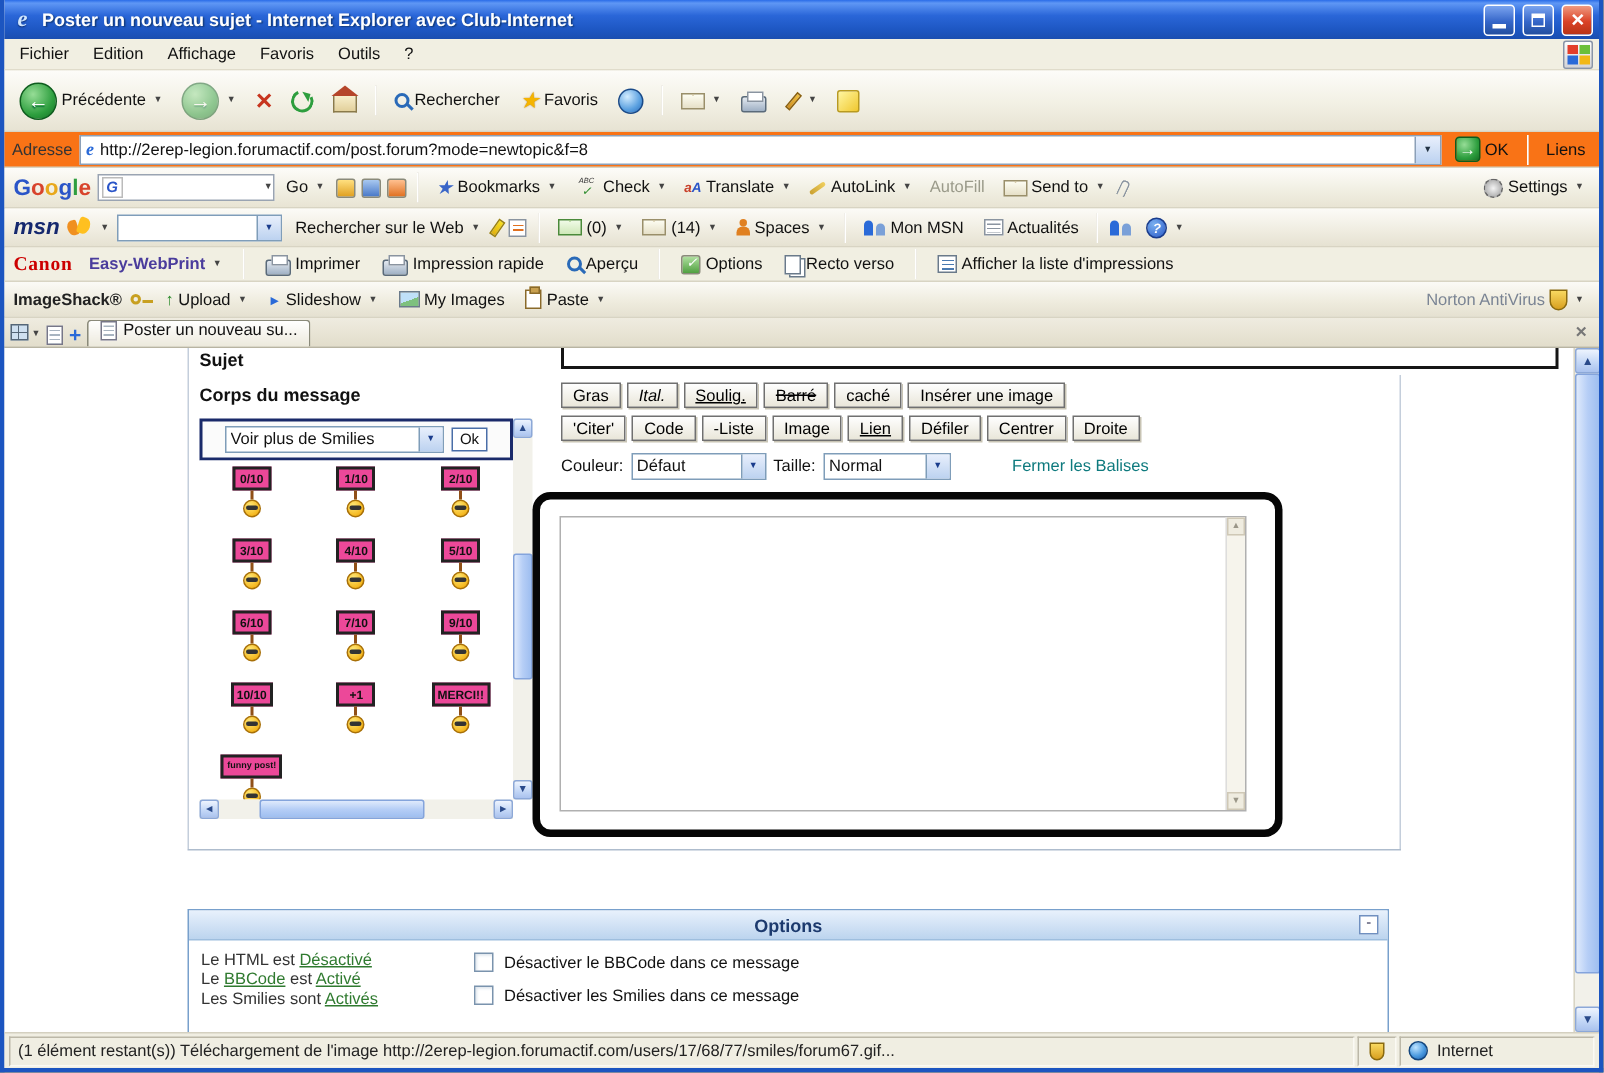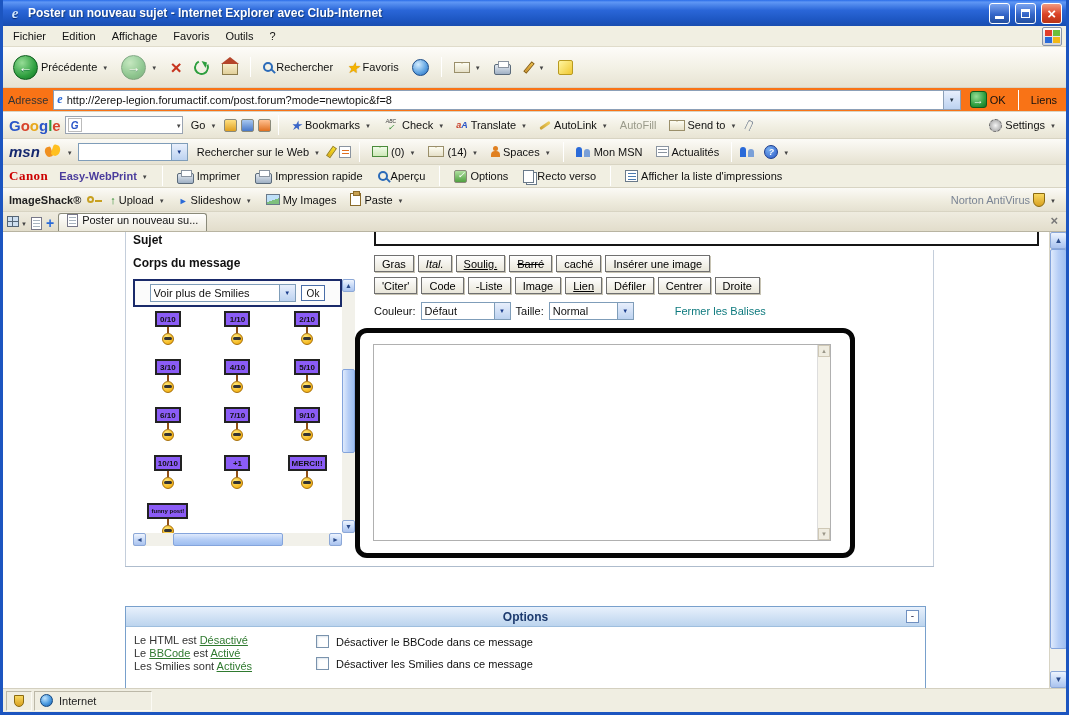--- a/index.html
+++ b/index.html
@@ -152,21 +152,21 @@
 .form-label{font-weight:bold;font-size:12px;color:#111}
 .subject-input{left:371px;top:-8px;width:665px;height:22px;border:2px solid #151515;background:#fff}
 .form-left-border{left:122px;top:0;width:1px;height:334px;background:#c4cedb}
 .form-right-border{left:930px;top:18px;width:1px;height:316px;background:#c4cedb}
 .form-bottom{left:122px;top:334px;width:809px;height:1px;background:#aebccd}
 .smilies-head{left:130px;top:47px;width:209px;height:28px;border:2px solid #1a2a6a;background:#fbfbfb;display:flex;align-items:center;justify-content:center;gap:5px}
 .smilies-head .xsel{width:146px}
 .ok-btn{height:16px;padding:0 5px;border:1px solid #4a6ea8;background:#fff;font-size:10px;display:flex;align-items:center}
 .smilies-grid{left:130px;top:75px;width:209px;height:226px;background:#fff;overflow:hidden;display:grid;grid-template-columns:repeat(3,1fr);align-content:start;row-gap:3px;padding-top:4px}
 .smiley-cell{display:flex;flex-direction:column;align-items:center;width:100%;height:45px}
-.sign{min-width:26px;max-width:46px;height:16px;border:2px solid #222;background:#8b5cf6;display:flex;align-items:center;justify-content:center;
+.sign{min-width:26px;max-width:46px;height:16px;border:2px solid #222;background:#ec4899;display:flex;align-items:center;justify-content:center;
   font-size:8px;font-weight:bold;padding:0 2px;overflow:hidden;white-space:nowrap}
 .pole{width:2px;height:6px;background:#905018}
 .smiley-face{width:12px;height:12px;border-radius:50%;border:1px solid #a87008;background:radial-gradient(circle at 35% 30%,#ffe878,#f5b820 70%,#d89008);position:relative}
 .smiley-face::before{content:"";position:absolute;left:1px;top:3px;width:8px;height:3px;background:#333;border-radius:2px}
 .smiley-cell:nth-of-type(13) .sign{font-size:6px}
 .smiley-cell:nth-of-type(14) .sign{font:italic bold 9px "Liberation Serif",serif}
 .smiley-cell:nth-of-type(15) .sign{font-size:6px;white-space:normal;line-height:1;text-align:center}
 
 .xsb-btn{background:linear-gradient(#eef4fe,#c2d6f6 60%,#aac2ee);border:1px solid #8ca8d8;border-radius:2px;color:#2a4a8a;
   display:flex;align-items:center;justify-content:center;font-size:7px;line-height:1}
@@ -219,21 +219,21 @@
 .page-sb{background:#f2f1ea;border-left:1px solid #d8d4c4}
 .page-sb .up{position:absolute;top:0;left:0;width:17px;height:17px;font-size:8px}
 .page-sb .down{position:absolute;bottom:0;left:0;width:17px;height:17px;font-size:8px}
 .page-sb .thumb{position:absolute;left:0;top:17px;width:17px;height:400px}
 
 .statusbar{height:24px;background:#f0eee2;border-top:1px solid #d4d0c0;display:flex;align-items:center;gap:2px;padding:1px 3px}
 .sb-sec{height:20px;border:1px solid;border-color:#bcb8a8 #fbfaf4 #fbfaf4 #bcb8a8;display:flex;align-items:center;padding:0 5px;
   font-size:11px;color:#222;overflow:hidden;white-space:nowrap}
 .sb-main{flex:1}
 .sb-icon-sec{width:26px;justify-content:center}
-.sb-zone{width:118px;gap:6px;flex:0 0 auto}
+.sb-zone{width:130px;gap:6px;flex:0 0 auto}
 .globe-icon{width:13px;height:13px;border-radius:50%;border:1px solid #14477f;flex:0 0 auto;
   background:radial-gradient(circle at 35% 30%,#bfe4ff,#4a9ae0 55%,#1a5aa8)}
 </style>
 </head>
 <body>
 
 <div class="window">
 
   <div class="titlebar">
     <span class="ie-e"></span>
@@ -704,20 +704,21 @@
     </div>
 
     <div class="page-sb">
       <span class="xsb-btn up">▲</span>
       <span class="xsb-thumb thumb"></span>
       <span class="xsb-btn down">▼</span>
     </div>
   </div>
 
   <div class="statusbar">
+    <span class="sb-sec sb-main">(1 élément restant(s)) Téléchargement de l'image http://2erep-legion.forumactif.com/users/17/68/77/smiles/forum67.gif...</span>
     <span class="sb-sec sb-icon-sec">
       <i class="shield-icon" style="width:10px;height:12px"></i>
     </span>
     <span class="sb-sec sb-zone">
       <i class="globe-icon"></i>
       <span>Internet</span>
     </span>
   </div>
 
 </div>

